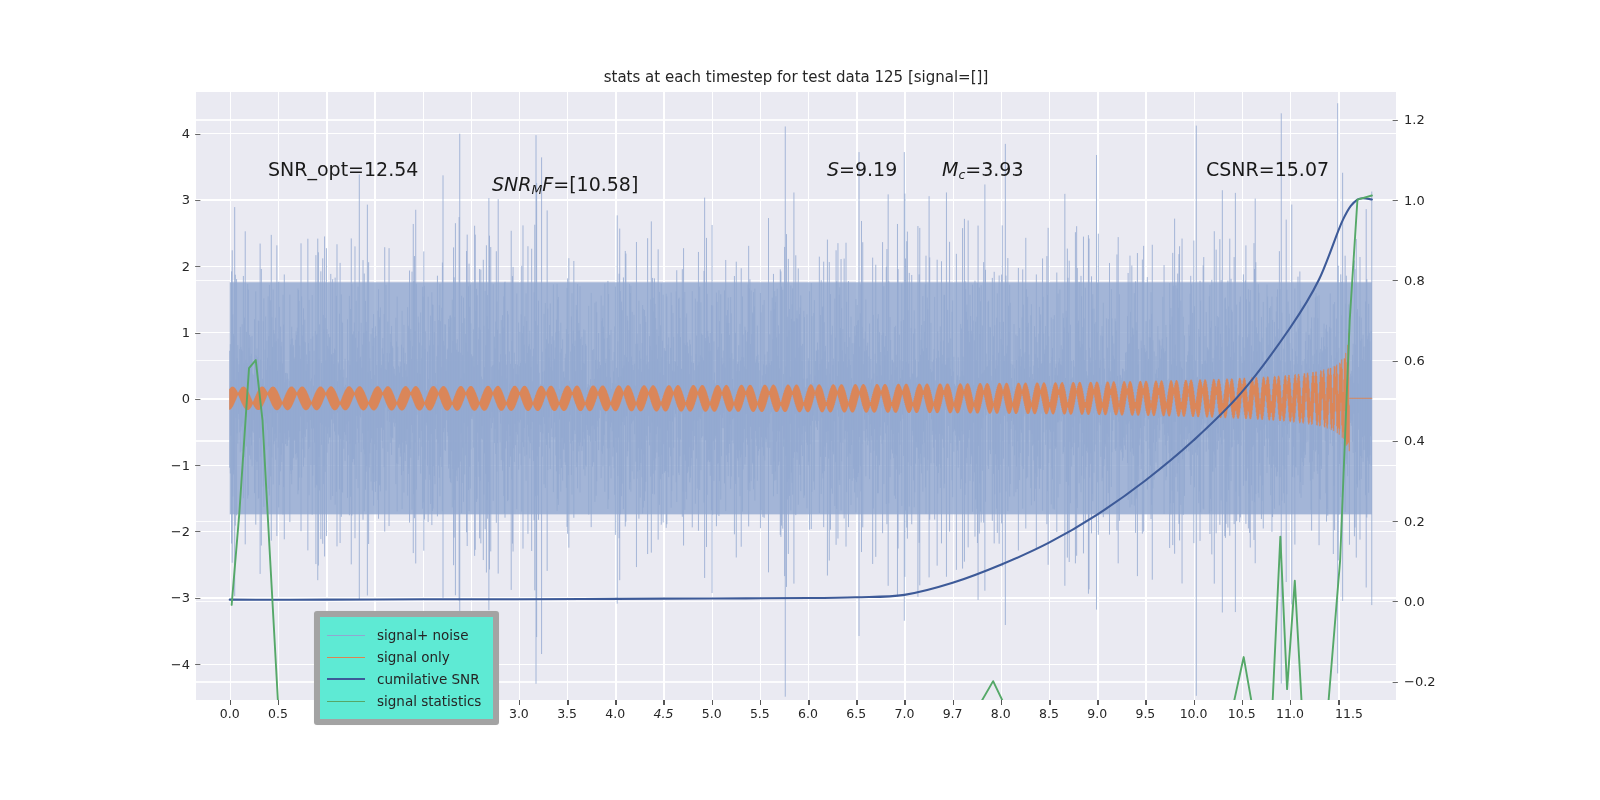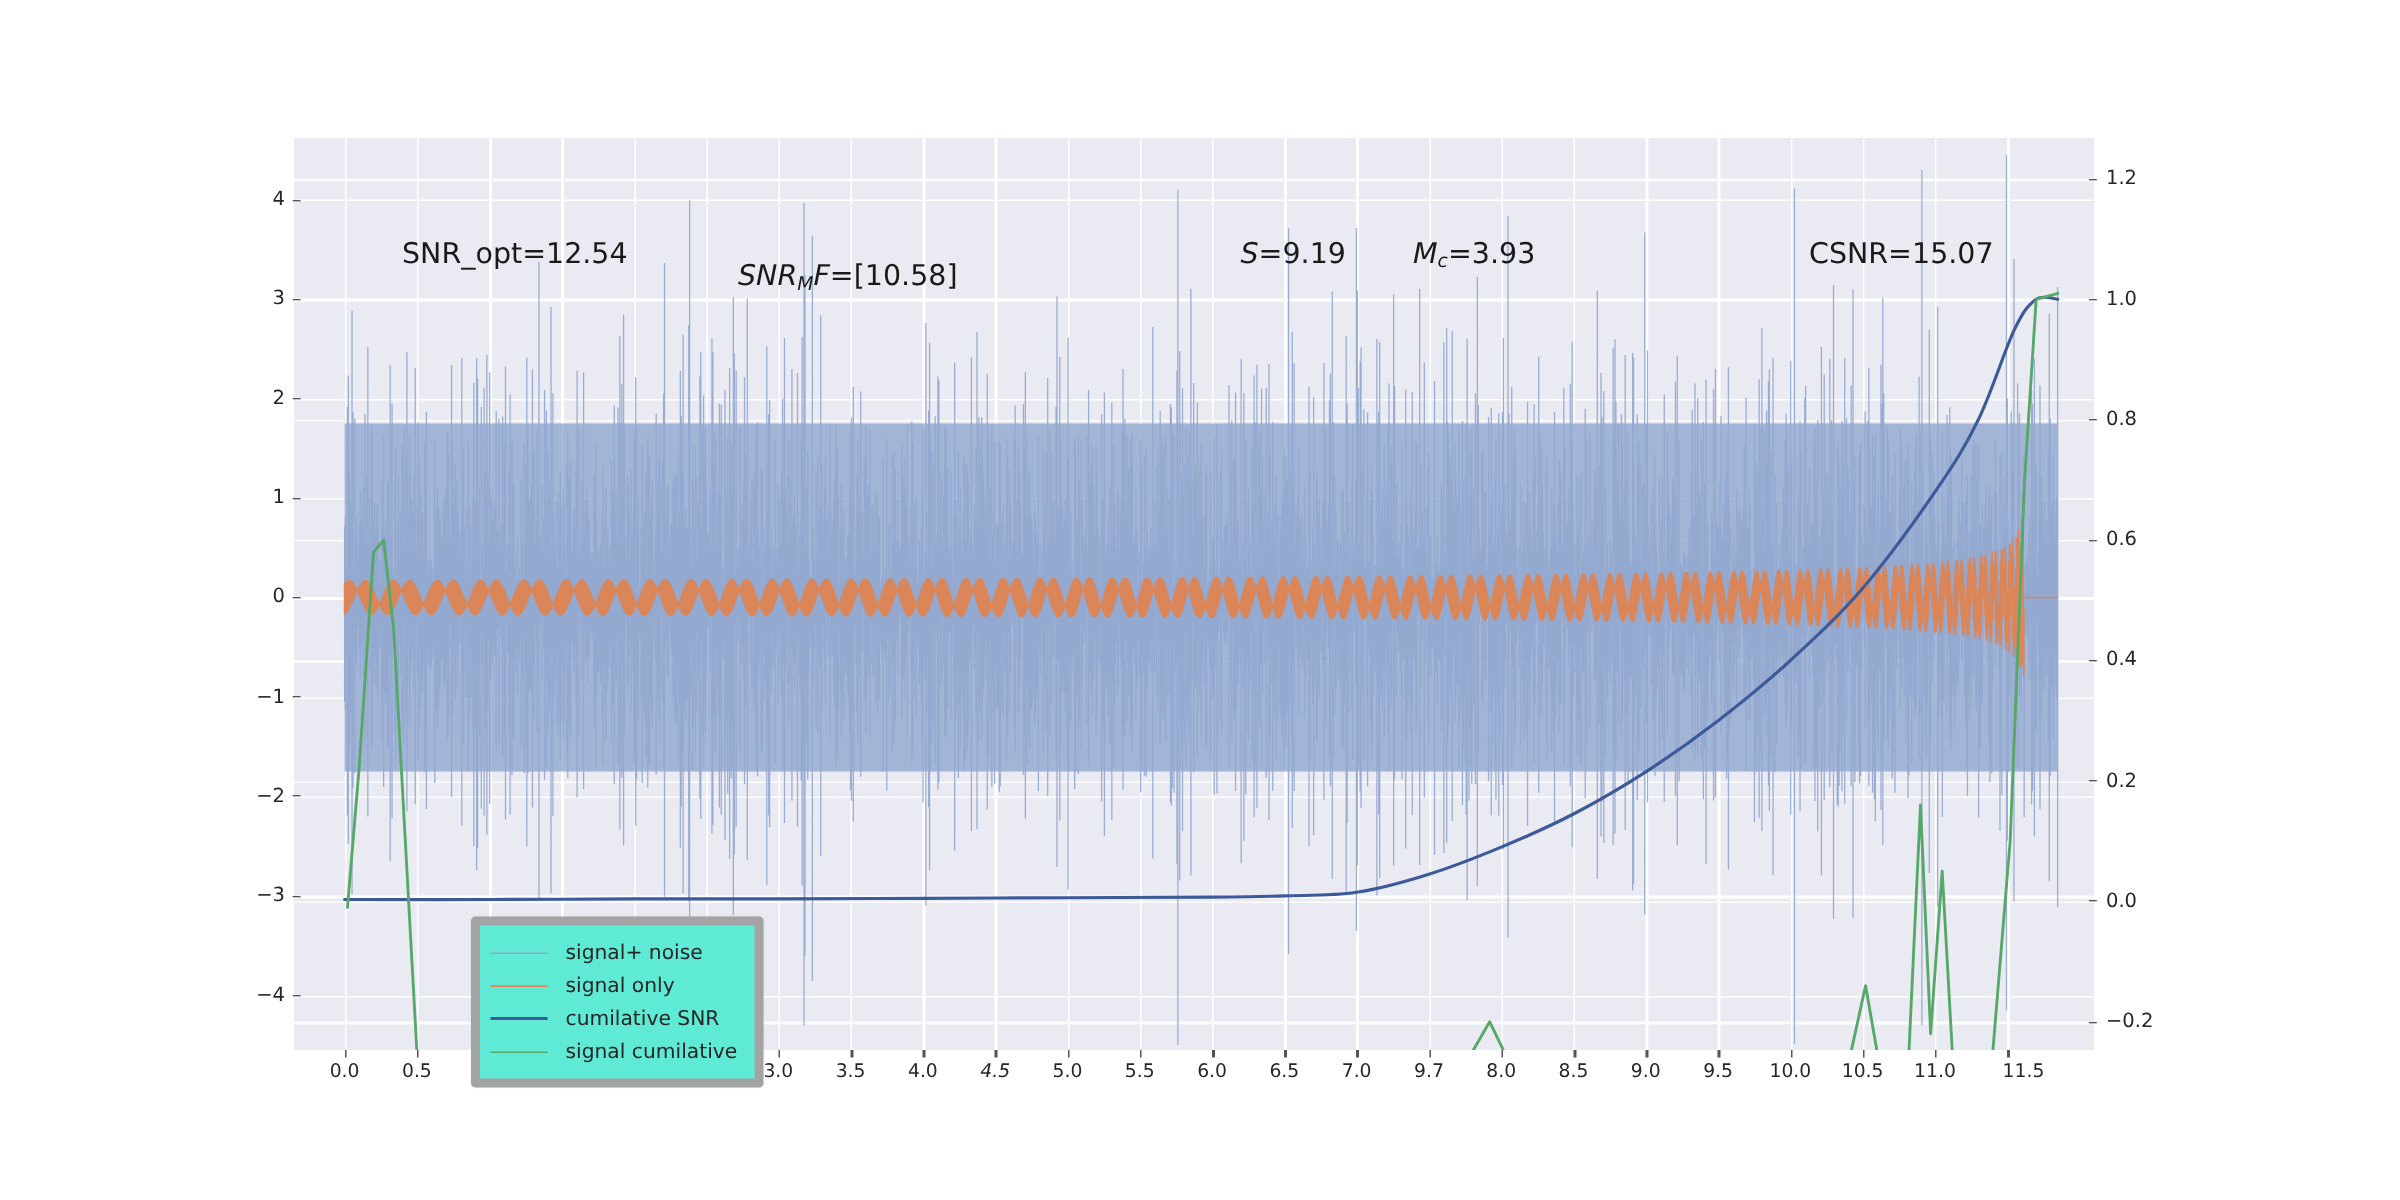--- a/index.html
+++ b/index.html
@@ -63,20 +63,21 @@
   .annot .it{font-style:italic;}
   .annot sub{font-size:0.66em;font-style:italic;vertical-align:-0.25em;}
 
   svg{position:absolute;left:0;top:0;}
 </style>
 </head>
 <body>
 
 <div id="figure">
 
+  <div id="chart-title">stats at each timestep for test data 125 [signal=[]]</div>
 
   <div id="axes">
     <div class="gridline h" style="top: 41.108px;"></div>
       <div class="gridline h" style="top: 107.411px;"></div>
       <div class="gridline h" style="top: 173.714px;"></div>
       <div class="gridline h" style="top: 240.017px;"></div>
       <div class="gridline h" style="top: 306.321px;"></div>
       <div class="gridline h" style="top: 372.624px;"></div>
       <div class="gridline h" style="top: 438.927px;"></div>
       <div class="gridline h" style="top: 505.23px;"></div>
@@ -204,21 +205,21 @@
       <div class="legend-row">
         <span class="legend-swatch" style="border-top-width: 1.6px; border-top-color: rgb(221, 132, 82);"></span>
         <span class="legend-label">signal only</span>
       </div>
       <div class="legend-row">
         <span class="legend-swatch" style="border-top-width: 2.2px; border-top-color: rgb(61, 90, 152);"></span>
         <span class="legend-label">cumilative SNR</span>
       </div>
       <div class="legend-row">
         <span class="legend-swatch" style="border-top-width: 1.8px; border-top-color: rgb(85, 168, 104);"></span>
-        <span class="legend-label">signal cumilative</span>
+        <span class="legend-label">signal statistics</span>
       </div>
     </div>
 
   <div id="annot-layer">
       <div class="annot" style="left: 268px; top: 158px;"><span>SNR_opt=12.54</span></div>
       <div class="annot" style="left: 492px; top: 173px;"><span class="it">SNR</span><sub>M</sub><span class="it">F</span><span>=[10.58]</span></div>
       <div class="annot" style="left: 827px; top: 158px;"><span class="it">S</span><span>=9.19</span></div>
       <div class="annot" style="left: 942px; top: 158px;"><span class="it">M</span><sub>c</sub><span>=3.93</span></div>
       <div class="annot" style="left: 1206px; top: 158px;"><span>CSNR=15.07</span></div>
     </div>

